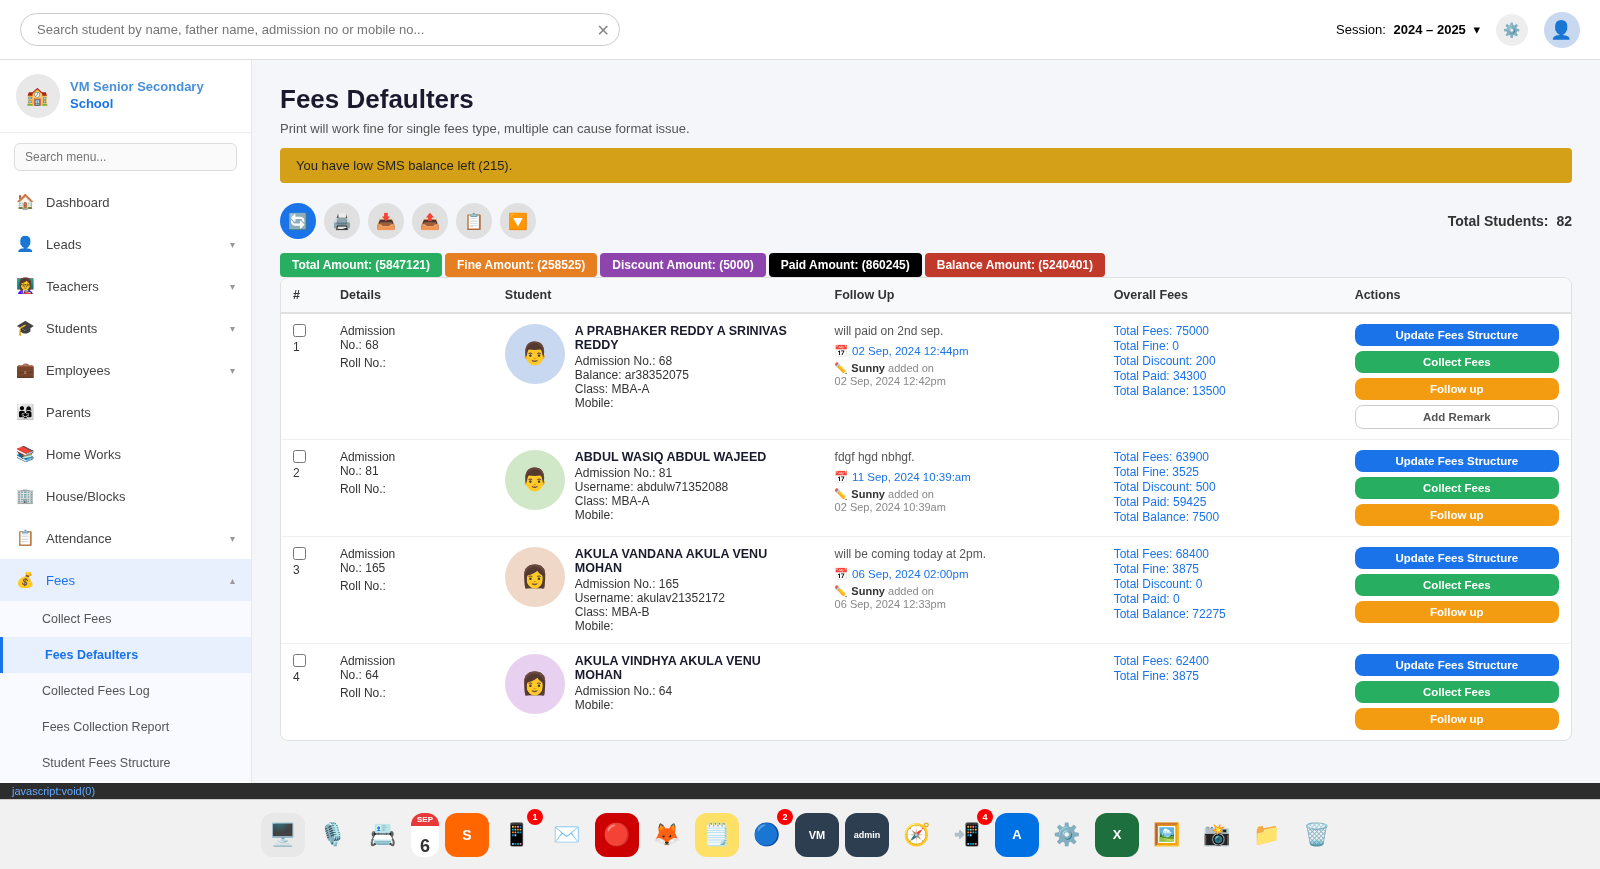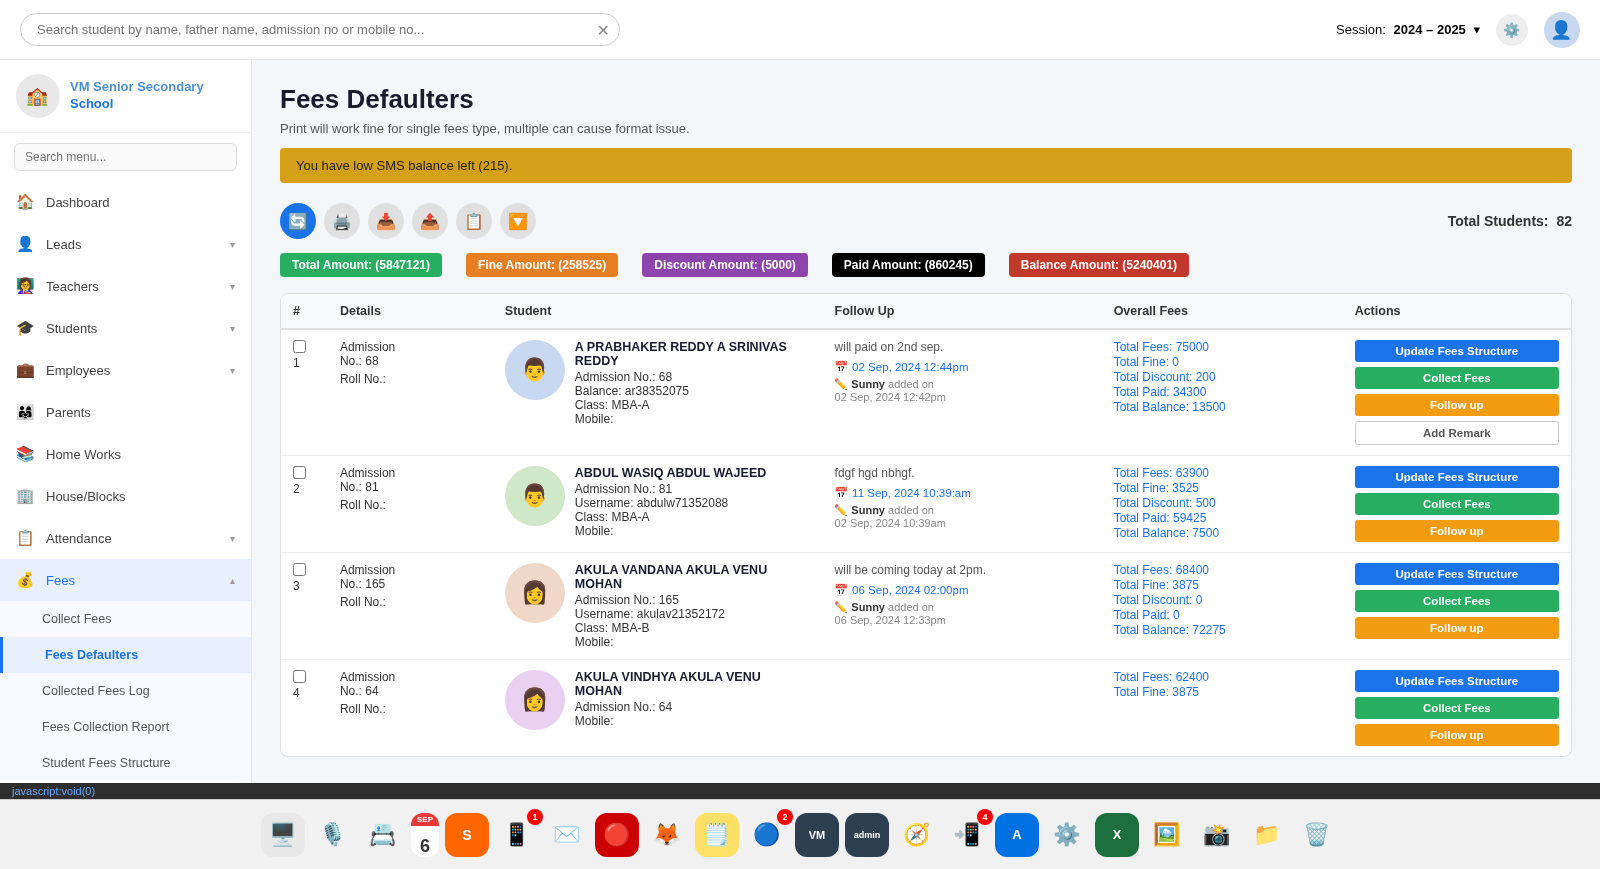--- a/index.html
+++ b/index.html
@@ -45,21 +45,21 @@
     
     .toolbar { display: flex; align-items: center; justify-content: space-between; margin-bottom: 14px; }
     .toolbar-left { display: flex; gap: 8px; }
     .toolbar-btn { width: 36px; height: 36px; border-radius: 50%; border: none; cursor: pointer; display: flex; align-items: center; justify-content: center; font-size: 16px; }
     .btn-blue { background: #1a73e8; color: #fff; }
     .btn-gray { background: #e0e0e0; color: #444; }
     .total-students { font-size: 14px; font-weight: 600; color: #333; }
     .total-students span { font-weight: 700; }
 
     
-    .amount-badges { display: flex; gap: 24px; flex-wrap: wrap; margin-bottom: 16px; }
+    .amount-badges { display: flex; gap: 3px; flex-wrap: wrap; }
     .badge { padding: 5px 12px; border-radius: 4px; font-size: 12px; font-weight: 600; color: #fff; }
     .badge-green { background: #27ae60; }
     .badge-orange { background: #e67e22; }
     .badge-purple { background: #8e44ad; }
     .badge-blue { background: #000000; }
     .badge-red { background: #c0392b; }
 
     
     .table-wrap { background: #fff; border-radius: 8px; border: 1px solid #e0e0e0; overflow: hidden; }
     table { width: 100%; border-collapse: collapse; }
@@ -81,21 +81,21 @@
     .student-name { font-weight: 700; font-size: 12.5px; color: #1a1a2e; margin-bottom: 2px; }
 
     .followup-text { font-size: 12px; color: #555; margin-bottom: 6px; }
     .followup-date { display: flex; align-items: center; gap: 4px; font-size: 11.5px; color: #1a73e8; margin-bottom: 4px; }
     .followup-added { font-size: 11px; color: #888; }
     .followup-added strong { color: #333; }
 
     .fees-line { font-size: 12px; color: #1a73e8; margin-bottom: 1px; }
 
     .action-buttons { display: flex; flex-direction: column; gap: 5px; }
-    .btn-action { padding: 5px 10px; border: none; border-radius: 3px; font-size: 11.5px; font-weight: 600; cursor: pointer; text-align: center; }
+    .btn-action { padding: 5px 10px; border: none; border-radius: 8px; font-size: 11.5px; font-weight: 600; cursor: pointer; text-align: center; }
     .btn-update { background: #1a73e8; color: #fff; }
     .btn-collect { background: #27ae60; color: #fff; }
     .btn-followup { background: #f39c12; color: #fff; }
     .btn-remark { background: #fff; color: #555; border: 1px solid #ccc; }
 
     
     .dock { height: 70px; background: rgba(240,240,240,0.85); backdrop-filter: blur(10px); border-top: 1px solid #ccc; display: flex; align-items: center; justify-content: center; gap: 6px; padding: 4px 20px; flex-shrink: 0; }
     .dock-item { width: 44px; height: 44px; border-radius: 12px; display: flex; align-items: center; justify-content: center; font-size: 22px; cursor: pointer; position: relative; flex-shrink: 0; }
     .dock-badge { position: absolute; top: -4px; right: -4px; background: red; color: white; border-radius: 50%; width: 16px; height: 16px; font-size: 9px; display: flex; align-items: center; justify-content: center; font-weight: bold; }
     .dock-date-item { background: #fff; border-radius: 12px; display: flex; flex-direction: column; align-items: center; justify-content: space-between; width: 28px; height: 44px; cursor: pointer; overflow: hidden; }

